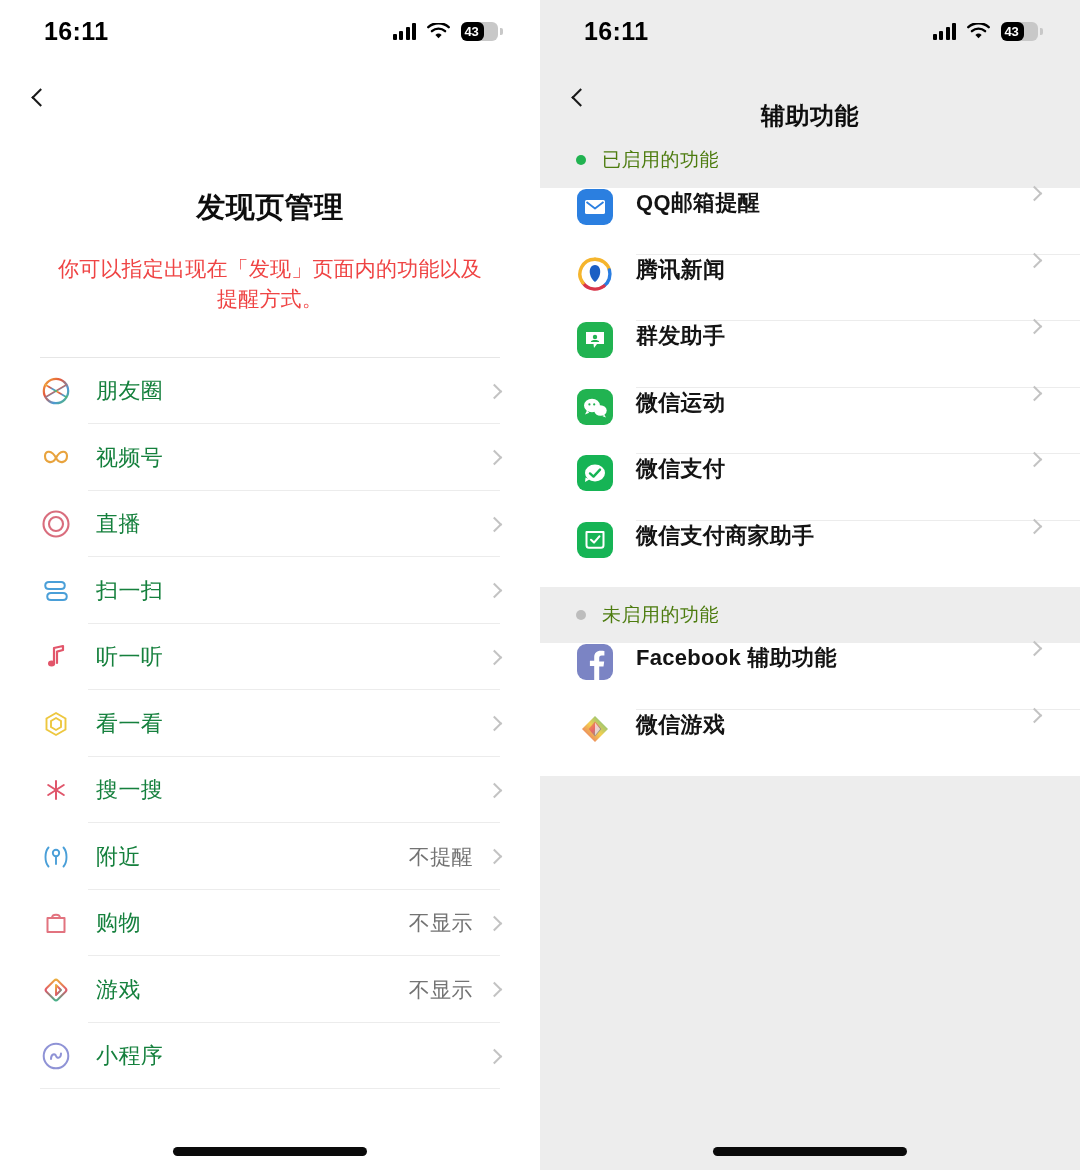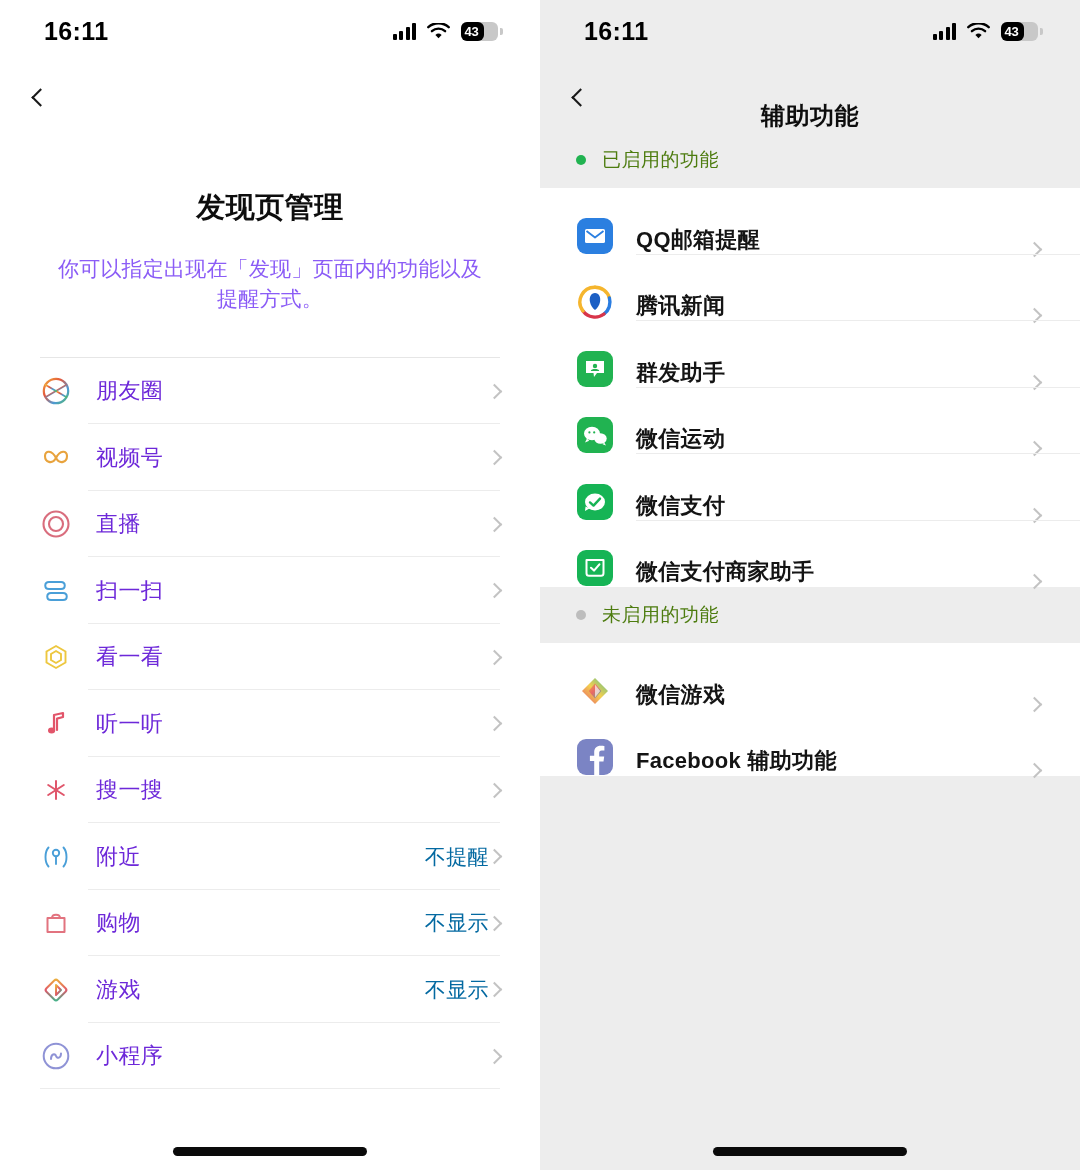--- a/index.html
+++ b/index.html
@@ -65,57 +65,57 @@
                border-bottom: 2.4px solid #191919; transform: rotate(45deg); }
   .nav-title {
     width: 100%; text-align: center; font-size: 24px; font-weight: bold; color: #0d0d0d;
     letter-spacing: .5px;
   }
 
   
   .page-head { padding: 56px 48px 0; text-align: center; }
   .page-title { font-size: 29px; font-weight: bold; color: #0d0d0d; letter-spacing: .5px; }
   .page-desc {
-    margin-top: 26px; font-size: 21px; line-height: 1.45; color: #8b5cf6;
+    margin-top: 26px; font-size: 21px; line-height: 1.45; color: #ef4444;
     letter-spacing: .2px;
   }
 
   .list { margin-top: 42px; }
   .list-top-line { height: 1px; background: #e6e6e6; margin-left: 40px; margin-right: 40px; }
   .row {
     position: relative; height: 66.5px;
     display: flex; align-items: center; padding-left: 40px; padding-right: 40px;
     cursor: pointer; background: #fff;
   }
   .row .divider {
     position: absolute; left: 88px; right: 40px; bottom: 0; height: 1px; background: #ececec;
   }
   .row:last-child .divider { left: 40px; }
   .row-icon {
     width: 32px; height: 32px; margin-right: 24px; flex: 0 0 32px;
     display: flex; align-items: center; justify-content: center;
   }
-  .row-label { font-size: 22px; color: #6d28d9; font-weight: 500; letter-spacing: .4px; }
+  .row-label { font-size: 22px; color: #15803d; font-weight: 500; letter-spacing: .4px; }
   .row-spacer { flex: 1; }
-  .row-value { font-size: 21px; color: #0369a1; letter-spacing: .4px; }
+  .row-value { font-size: 21px; color: #737373; margin-right: 16px; letter-spacing: .4px; }
   .chev {
     width: 11px; height: 11px; border-top: 2px solid #c3c3c3; border-right: 2px solid #c3c3c3;
     transform: rotate(45deg); flex: 0 0 auto;
   }
 
   
   .section-head {
     height: 56px; display: flex; align-items: center; padding-left: 36px;
     background: #ededed;
   }
   .section-dot { width: 10px; height: 10px; border-radius: 50%; margin-right: 16px; }
   .section-label { font-size: 19px; color: #4d7c0f; letter-spacing: .5px; }
   .r-list { background: #fff; }
   .r-row {
-    position: relative; height: 66.5px; display: flex; align-items: flex-end;
+    position: relative; height: 66.5px; display: flex; align-items: flex-start;
     padding-left: 36px; padding-right: 40px; cursor: pointer;
   }
   .r-row .divider {
     position: absolute; left: 96px; right: 0; bottom: 0; height: 1px; background: #ececec;
   }
   .r-row:last-child .divider { display: none; }
   .r-icon { width: 38px; height: 38px; margin-right: 22px; flex: 0 0 38px;
             display: flex; align-items: center; justify-content: center; }
   .r-label { font-size: 22px; color: #141414; font-weight: bold; letter-spacing: .3px; }
   .r-spacer { flex: 1; }
@@ -233,40 +233,40 @@
         </span>
         <span class="row-label">扫一扫</span>
         <span class="row-spacer"></span>
         <span class="chev"></span>
         <span class="divider"></span>
       </div>
 
       <div class="row">
         <span class="row-icon">
           <svg width="30" height="30" viewBox="0 0 30 30">
+            <path d="M13 21 L13 6 L22 4 L22 8 L16 9.6 L16 21" fill="none" stroke="#e2556a" stroke-width="2.2" stroke-linejoin="round" stroke-linecap="round"></path>
+            <ellipse cx="10.6" cy="21.6" rx="3.6" ry="3" fill="#e2556a"></ellipse>
+          </svg>
+        </span>
+        <span class="row-label">听一听</span>
+        <span class="row-spacer"></span>
+        <span class="chev"></span>
+        <span class="divider"></span>
+      </div>
+
+      <div class="row">
+        <span class="row-icon">
+          <svg width="30" height="30" viewBox="0 0 30 30">
             <g fill="none" stroke="#edc73f" stroke-width="1.9">
               <path d="M15 4 L24.5 9.5 L24.5 20.5 L15 26 L5.5 20.5 L5.5 9.5 Z"></path>
               <path d="M15 9 L20 12 L20 18 L15 21 L10 18 L10 12 Z"></path>
             </g>
           </svg>
         </span>
         <span class="row-label">看一看</span>
-        <span class="row-spacer"></span>
-        <span class="chev"></span>
-        <span class="divider"></span>
-      </div>
-
-      <div class="row">
-        <span class="row-icon">
-          <svg width="30" height="30" viewBox="0 0 30 30">
-            <path d="M13 21 L13 6 L22 4 L22 8 L16 9.6 L16 21" fill="none" stroke="#e2556a" stroke-width="2.2" stroke-linejoin="round" stroke-linecap="round"></path>
-            <ellipse cx="10.6" cy="21.6" rx="3.6" ry="3" fill="#e2556a"></ellipse>
-          </svg>
-        </span>
-        <span class="row-label">听一听</span>
         <span class="row-spacer"></span>
         <span class="chev"></span>
         <span class="divider"></span>
       </div>
 
       <div class="row">
         <span class="row-icon">
           <svg width="30" height="30" viewBox="0 0 30 30">
             <g stroke="#e0566b" stroke-width="2" stroke-linecap="round">
               <path d="M15 6 L15 24"></path>
@@ -490,20 +490,34 @@
 
       </div>
     </div>
 
     <div class="section-head">
       <span class="section-dot" style="background:#bdbdbd"></span>
       <span class="section-label">未启用的功能</span>
     </div>
 
     <div class="r-list">
+
+      <div class="r-row">
+        <span class="r-icon">
+          <span class="squircle" style="width:36px;height:36px;background:#7b84c4;position:relative;overflow:hidden">
+            <svg width="36" height="36" viewBox="0 0 36 36">
+              <path d="M22.2 36 V22.6 h4.3 l0.7-5.2 h-5 v-3.3 c0-1.5 .5-2.5 2.6-2.5 h2.6 V6.9 c-.5-.1-2-.2-3.8-.2-3.8 0-6.4 2.3-6.4 6.5 v3.6 h-4.3 v5.2 h4.3 V36z" fill="#fff"></path>
+            </svg>
+          </span>
+        </span>
+        <span class="r-label">Facebook 辅助功能</span>
+        <span class="r-spacer"></span>
+        <span class="chev"></span>
+        <span class="divider"></span>
+      </div>
 
       <div class="r-row">
         <span class="r-icon">
           <svg width="32" height="32" viewBox="0 0 32 32">
             <defs>
               <linearGradient id="wg1" x1="0" y1="0" x2="1" y2="1">
                 <stop offset="0" stop-color="#f0a23c"></stop>
                   <stop offset=".45" stop-color="#e8586a"></stop>
                 <stop offset="1" stop-color="#3fb9a4"></stop>
                 </linearGradient>
@@ -516,32 +530,18 @@
             <path d="M16 3 L29 16 L16 29 L3 16 Z" fill="url(#wg2)"></path>
             <path d="M16 8.4 L22.4 16 L16 23.6 L9.6 16 Z" fill="url(#wg1)" opacity=".85"></path>
             <path d="M16 9.6 L21.2 16 L16 22.4 Z" fill="#fff" opacity=".65"></path>
           </svg>
         </span>
         <span class="r-label">微信游戏</span>
         <span class="r-spacer"></span>
         <span class="chev"></span>
 
       </div>
-
-      <div class="r-row">
-        <span class="r-icon">
-          <span class="squircle" style="width:36px;height:36px;background:#7b84c4;position:relative;overflow:hidden">
-            <svg width="36" height="36" viewBox="0 0 36 36">
-              <path d="M22.2 36 V22.6 h4.3 l0.7-5.2 h-5 v-3.3 c0-1.5 .5-2.5 2.6-2.5 h2.6 V6.9 c-.5-.1-2-.2-3.8-.2-3.8 0-6.4 2.3-6.4 6.5 v3.6 h-4.3 v5.2 h4.3 V36z" fill="#fff"></path>
-            </svg>
-          </span>
-        </span>
-        <span class="r-label">Facebook 辅助功能</span>
-        <span class="r-spacer"></span>
-        <span class="chev"></span>
-        <span class="divider"></span>
-      </div>
     </div>
 
     <div class="home-ind"></div>
   </div>
 
 </div>
 
 </body></html>

